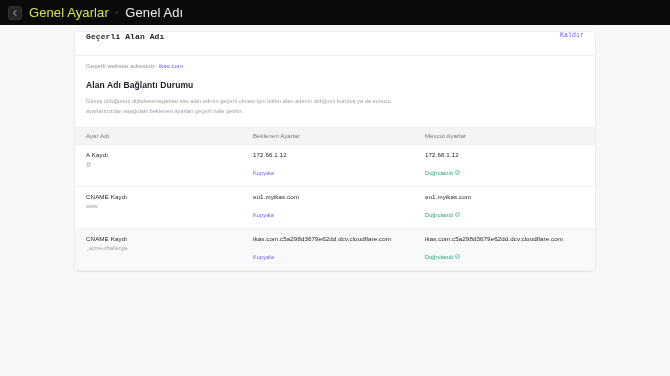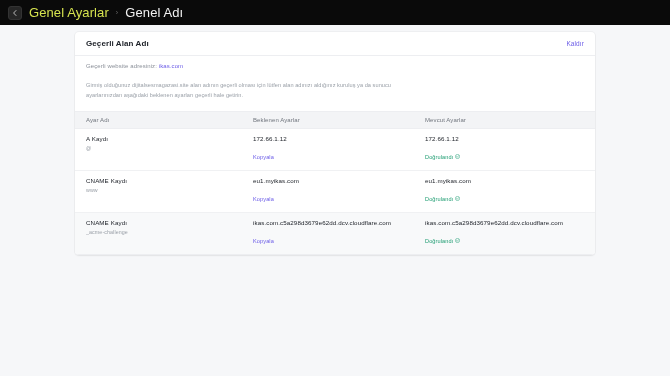--- a/index.html
+++ b/index.html
@@ -49,23 +49,24 @@
     width: 520px;
     background: #ffffff;
     border-radius: 4px;
     box-shadow: 0 0 0 1px rgba(18,21,26,.035), 0 1px 2px rgba(18,21,26,.05);
     overflow: hidden;
   }
 
   .card-head {
     height: 23px;
     display: flex;
-    align-items: center;
+    align-items: flex-start;
     justify-content: space-between;
     padding: 0 11px;
+    font-family: Liberation Mono, monospace;
   }
   .card-title {
     font-size: 8px;
     font-weight: 700;
     color: #1b1f26;
     letter-spacing: .1px;
   }
   .remove-link {
     font-size: 6.5px;
     color: #6b5ce7;
@@ -185,20 +186,21 @@
       <span class="remove-link">Kaldır</span>
     </div>
     <div class="divider"></div>
 
     <div class="domain-row">
       <span>Geçerli website adresiniz:</span>
       <span class="val">ikas.com</span>
     </div>
 
     <div class="section">
+      <div class="section-title">Alan Adı Bağlantı Durumu</div>
       <div class="section-desc">Girmiş olduğunuz dijitalsesmagazasi.site alan adının geçerli olması için lütfen alan adınızı aldığınız kuruluş ya da sunucu ayarlarınızdan aşağıdaki beklenen ayarları geçerli hale getirin.</div>
     </div>
 
     <table class="tbl">
       <thead>
         <tr>
           <th class="c1">Ayar Adı</th>
           <th class="c2">Beklenen Ayarlar</th>
           <th class="c3">Mevcut Ayarlar</th>
         </tr>

